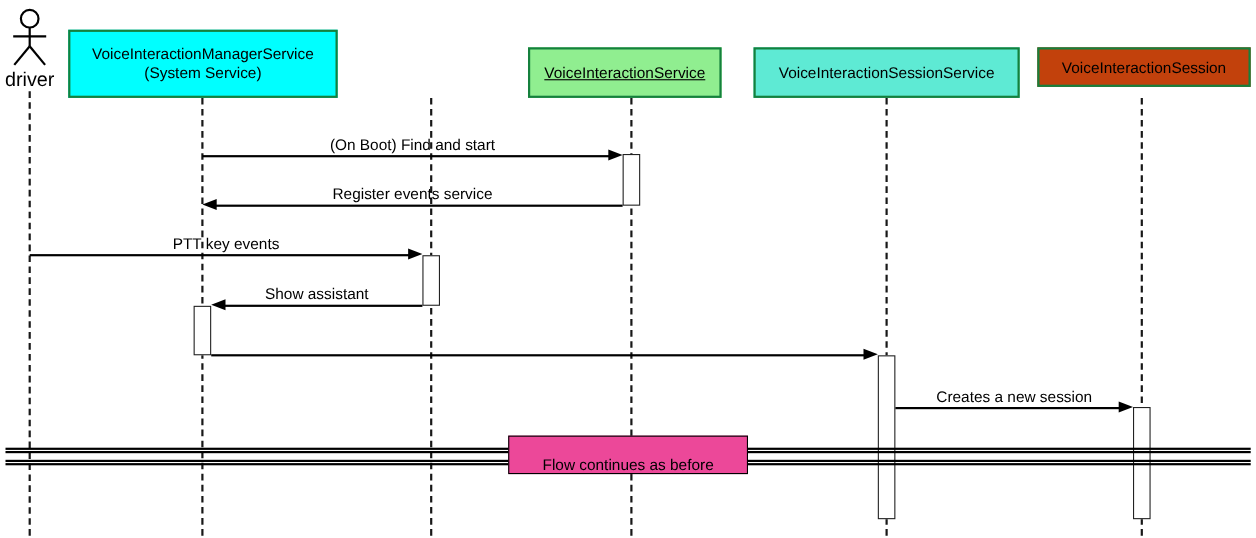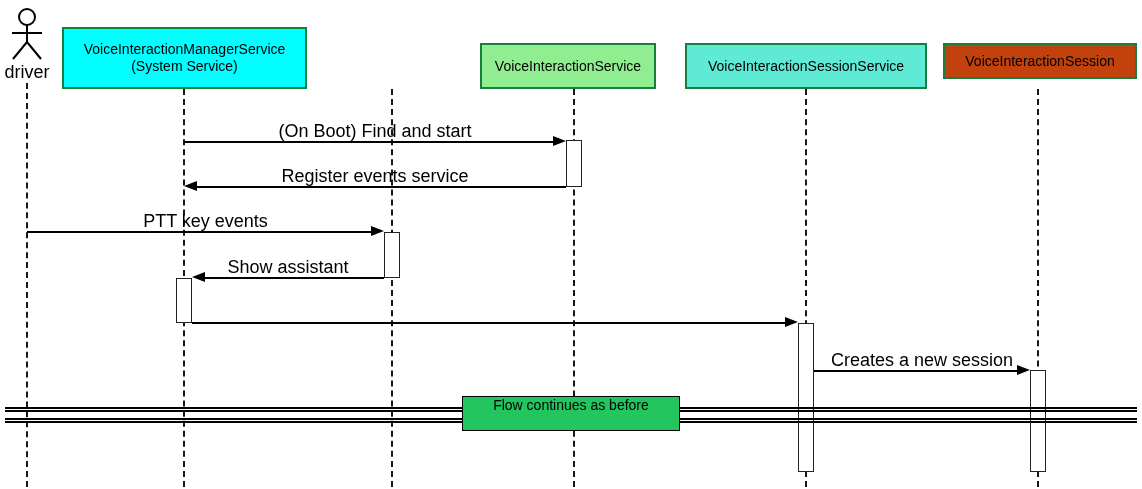--- a/index.html
+++ b/index.html
@@ -15,26 +15,26 @@
     display:flex;align-items:center;justify-content:center;text-align:center;
     font-size:14px;line-height:17px;white-space:pre-line;z-index:3;
   }
   
   .activation{position:absolute;box-sizing:border-box;width:16px;background:#fff;border:1.6px solid #222;z-index:3;}
   
   .msg-line{position:absolute;height:0;border-top:2px solid #000;z-index:4;}
   .ah{position:absolute;width:0;height:0;z-index:4;}
   .ah-right{border-top:5.5px solid transparent;border-bottom:5.5px solid transparent;border-left:13px solid #000;}
   .ah-left{border-top:5.5px solid transparent;border-bottom:5.5px solid transparent;border-right:13px solid #000;}
-  .msg-label{position:absolute;font-size:18px;line-height:16px;text-align:center;white-space:nowrap;z-index:4;}
+  .msg-label{position:absolute;font-size:14px;line-height:16px;text-align:center;white-space:nowrap;z-index:4;}
   
   .divider-lines{position:absolute;left:5px;width:1132px;top:407px;height:16px;box-sizing:border-box;
     border-top:5px double #000;border-bottom:5px double #000;z-index:4;}
   .divider-box{position:absolute;left:462px;top:396px;width:218px;height:35px;box-sizing:border-box;
-    background:#22c55e;border:1.6px solid #000;display:flex;align-items:flex-start;justify-content:center;
+    background:#ec4899;border:1.6px solid #000;display:flex;align-items:flex-end;justify-content:center;
     font-size:14px;z-index:5;}
   
   .actor-figure{position:absolute;left:5px;top:4px;z-index:3;}
   .actor-label{position:absolute;left:0px;top:62px;width:54px;text-align:center;font-size:18px;z-index:3;}
 </style>
 </head>
 <body>
 
 <div class="diagram">
 
@@ -51,21 +51,21 @@
   <div class="lifeline" style="left:183px;top:89px;height:398px"></div>
   <div class="lifeline" style="left:391px;top:89px;height:398px"></div>
   <div class="lifeline" style="left:573px;top:89px;height:398px"></div>
   <div class="lifeline" style="left:805px;top:89px;height:398px"></div>
   <div class="lifeline" style="left:1037px;top:89px;height:398px"></div>
 
   <div class="pbox" style="left: 62px; top: 27px; width: 245px; height: 62px; background: rgb(0, 255, 255);">
     <span>VoiceInteractionManagerService
 (System Service)</span>
   </div>
-  <div class="pbox" style="left: 480px; top: 43px; width: 176px; height: 46px; background: rgb(144, 238, 144);">
+  <div class="pbox" style="left: 480px; top: 43px; width: 176px; height: 46px; background: rgb(144, 238, 144); text-decoration: underline;">
     <span>VoiceInteractionService</span>
   </div>
   <div class="pbox" style="left: 685px; top: 43px; width: 242px; height: 46px; background: #5eead4;">
     <span>VoiceInteractionSessionService</span>
   </div>
   <div class="pbox" style="left: 943px; top: 43px; width: 194px; height: 36px; background: #c2410c;">
     <span>VoiceInteractionSession</span>
   </div>
 
   <div class="activation" style="left:566px;top:140px;height:47px"></div>

